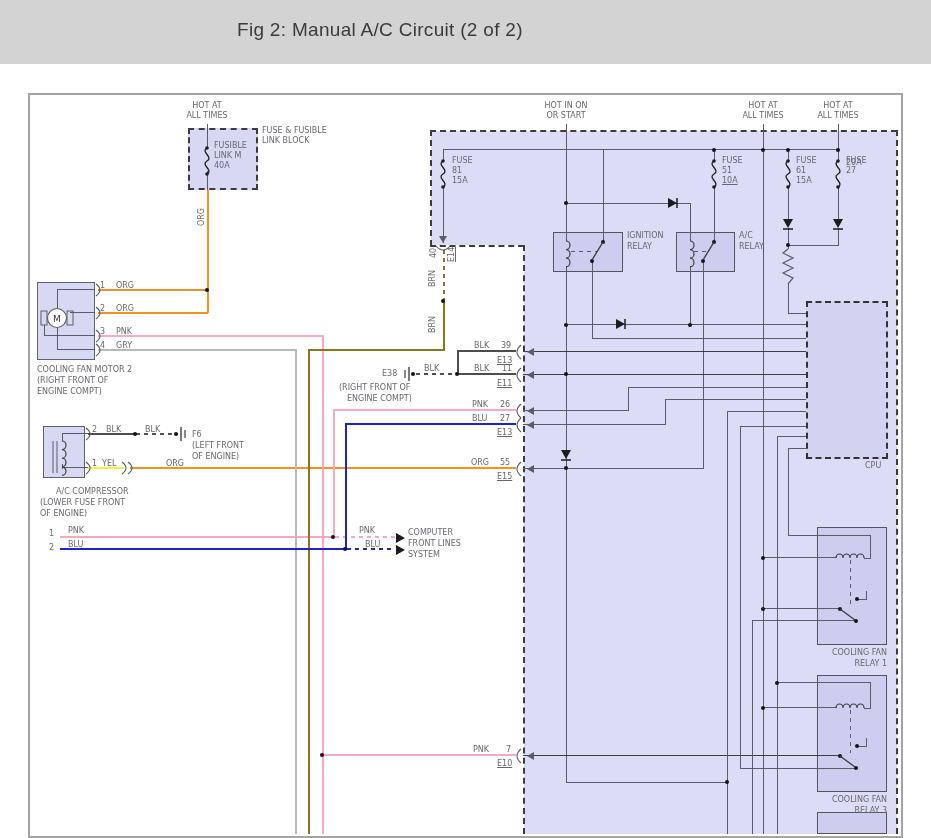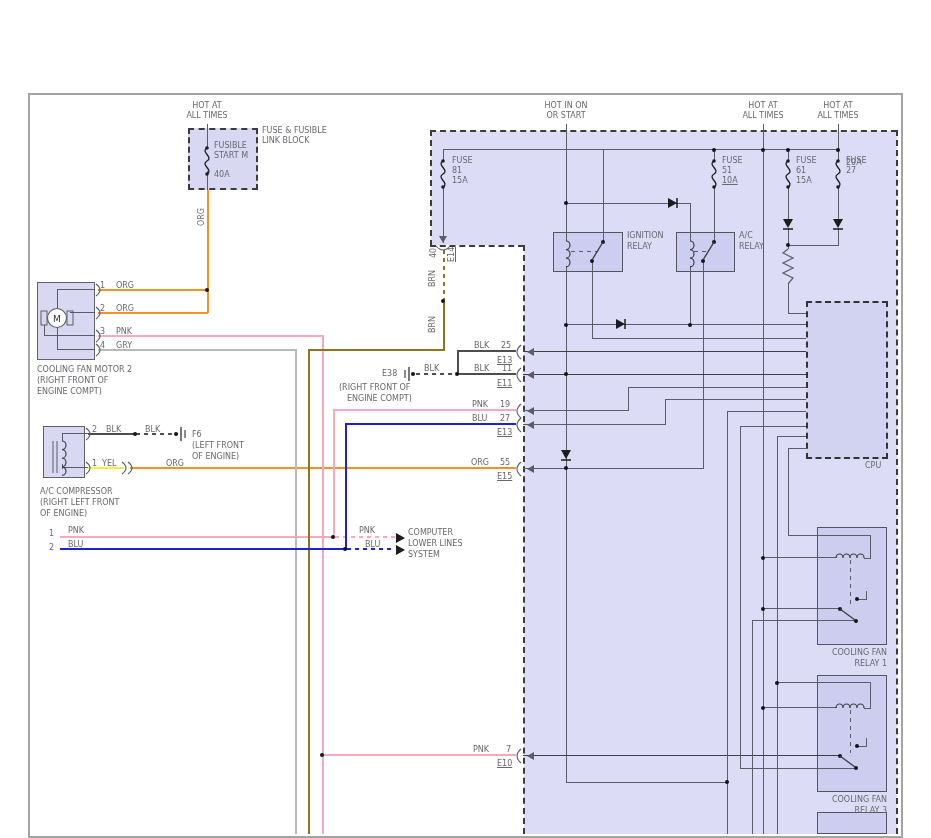--- a/index.html
+++ b/index.html
@@ -23,20 +23,23 @@
   .lbl.ul{text-decoration:underline;}
   .lbl.rot{transform:rotate(-90deg);transform-origin:0 0;}
   .arr{position:absolute;width:0;height:0;}
   #sym{position:absolute;left:0;top:0;}
   #labels,#wires{position:absolute;left:0;top:0;}
 </style>
 </head>
 <body>
 
 <div id="page">
+  <div id="header">
+    <div id="title">Fig 2: Manual A/C Circuit (2 of 2)</div>
+  </div>
 
   <div id="content"></div>
 
   <div class="fillbox" style="left:431px;top:131px;width:466px;height:114px;"></div>
   <div class="fillbox" style="left:524px;top:131px;width:373px;height:703px;"></div>
   <div class="dashH" style="left:430px;top:130px;width:467px;"></div>
   <div class="dashV" style="left:430px;top:130px;height:116px;"></div>
   <div class="dashH" style="left:430px;top:245px;width:94px;"></div>
   <div class="dashV" style="left:523px;top:245px;height:589px;"></div>
   <div class="dashV" style="left:896px;top:130px;height:704px;"></div>
@@ -285,22 +288,22 @@
       </g>
       <g>
  <line x1="409" y1="367" x2="409" y2="381" stroke="#3f3f46" stroke-width="1.4"></line>
  <line x1="405" y1="370" x2="405" y2="378" stroke="#3f3f46" stroke-width="1.2"></line>
       </g>
     </svg>
   <div id="labels">
       <div class="lbl" style="left: 207px; top: 101px; transform: translateX(-50%);">HOT AT</div>
       <div class="lbl" style="left: 207px; top: 111px; transform: translateX(-50%);">ALL TIMES</div>
       <div class="lbl" style="left: 214px; top: 141px;">FUSIBLE</div>
-      <div class="lbl" style="left: 214px; top: 151px;">START M</div>
-      <div class="lbl" style="left: 214px; top: 170px;">40A</div>
+      <div class="lbl" style="left: 214px; top: 151px;">LINK M</div>
+      <div class="lbl" style="left: 214px; top: 161px;">40A</div>
       <div class="lbl" style="left: 262px; top: 126px;">FUSE &amp; FUSIBLE</div>
       <div class="lbl" style="left: 262px; top: 136px;">LINK BLOCK</div>
       <div class="lbl rot" style="left: 197px; top: 226px;">ORG</div>
       <div class="lbl" style="left: 100px; top: 281px;">1</div>
       <div class="lbl" style="left: 116px; top: 281px;">ORG</div>
       <div class="lbl" style="left: 100px; top: 304px;">2</div>
       <div class="lbl" style="left: 116px; top: 304px;">ORG</div>
       <div class="lbl" style="left: 100px; top: 327px;">3</div>
       <div class="lbl" style="left: 116px; top: 327px;">PNK</div>
       <div class="lbl" style="left: 100px; top: 341px;">4</div>
@@ -310,44 +313,44 @@
       <div class="lbl" style="left: 37px; top: 387px;">ENGINE COMPT)</div>
       <div class="lbl" style="left: 92px; top: 425px;">2</div>
       <div class="lbl" style="left: 106px; top: 425px;">BLK</div>
       <div class="lbl" style="left: 145px; top: 425px;">BLK</div>
       <div class="lbl" style="left: 192px; top: 430px;">F6</div>
       <div class="lbl" style="left: 192px; top: 441px;">(LEFT FRONT</div>
       <div class="lbl" style="left: 192px; top: 452px;">OF ENGINE)</div>
       <div class="lbl" style="left: 92px; top: 459px;">1</div>
       <div class="lbl" style="left: 102px; top: 459px;">YEL</div>
       <div class="lbl" style="left: 166px; top: 459px;">ORG</div>
-      <div class="lbl" style="left: 40px; top: 487px;">A/C COMPRESSOR</div>
-      <div class="lbl" style="left: 40px; top: 498px;">(RIGHT LEFT FRONT</div>
+      <div class="lbl" style="left: 56px; top: 487px;">A/C COMPRESSOR</div>
+      <div class="lbl" style="left: 40px; top: 498px;">(LOWER FUSE FRONT</div>
       <div class="lbl" style="left: 40px; top: 509px;">OF ENGINE)</div>
       <div class="lbl" style="left: 49px; top: 529px;">1</div>
       <div class="lbl" style="left: 68px; top: 526px;">PNK</div>
       <div class="lbl" style="left: 49px; top: 543px;">2</div>
       <div class="lbl" style="left: 68px; top: 540px;">BLU</div>
       <div class="lbl" style="left: 359px; top: 526px;">PNK</div>
       <div class="lbl" style="left: 365px; top: 540px;">BLU</div>
       <div class="lbl" style="left: 408px; top: 528px;">COMPUTER</div>
-      <div class="lbl" style="left: 408px; top: 539px;">LOWER LINES</div>
+      <div class="lbl" style="left: 408px; top: 539px;">FRONT LINES</div>
       <div class="lbl" style="left: 408px; top: 550px;">SYSTEM</div>
       <div class="lbl" style="left: 382px; top: 369px;">E38</div>
       <div class="lbl" style="left: 424px; top: 364px;">BLK</div>
       <div class="lbl" style="left: 339px; top: 383px;">(RIGHT FRONT OF</div>
       <div class="lbl" style="left: 347px; top: 394px;">ENGINE COMPT)</div>
       <div class="lbl" style="left: 474px; top: 341px;">BLK</div>
-      <div class="lbl" style="left: 501px; top: 341px;">25</div>
+      <div class="lbl" style="left: 501px; top: 341px;">39</div>
       <div class="lbl ul" style="left: 497px; top: 356px;">E13</div>
       <div class="lbl" style="left: 474px; top: 364px;">BLK</div>
       <div class="lbl" style="left: 502px; top: 364px; text-align: center;">11</div>
       <div class="lbl ul" style="left: 497px; top: 379px;">E11</div>
       <div class="lbl" style="left: 472px; top: 400px;">PNK</div>
-      <div class="lbl" style="left: 500px; top: 400px;">19</div>
+      <div class="lbl" style="left: 500px; top: 400px;">26</div>
       <div class="lbl" style="left: 472px; top: 414px;">BLU</div>
       <div class="lbl" style="left: 500px; top: 414px;">27</div>
       <div class="lbl ul" style="left: 497px; top: 428px;">E13</div>
       <div class="lbl" style="left: 471px; top: 458px;">ORG</div>
       <div class="lbl" style="left: 500px; top: 458px;">55</div>
       <div class="lbl ul" style="left: 497px; top: 472px;">E15</div>
       <div class="lbl" style="left: 473px; top: 745px;">PNK</div>
       <div class="lbl" style="left: 506px; top: 745px;">7</div>
       <div class="lbl ul" style="left: 497px; top: 759px;">E10</div>
       <div class="lbl" style="left: 566px; top: 101px; transform: translateX(-50%);">HOT IN ON</div>

